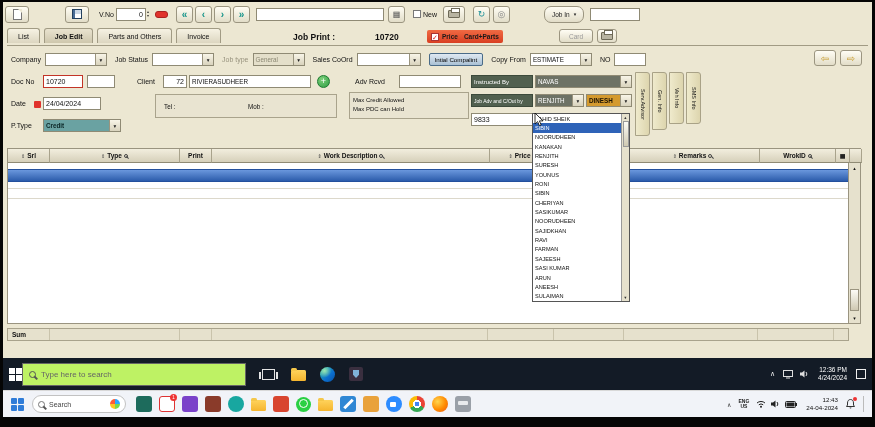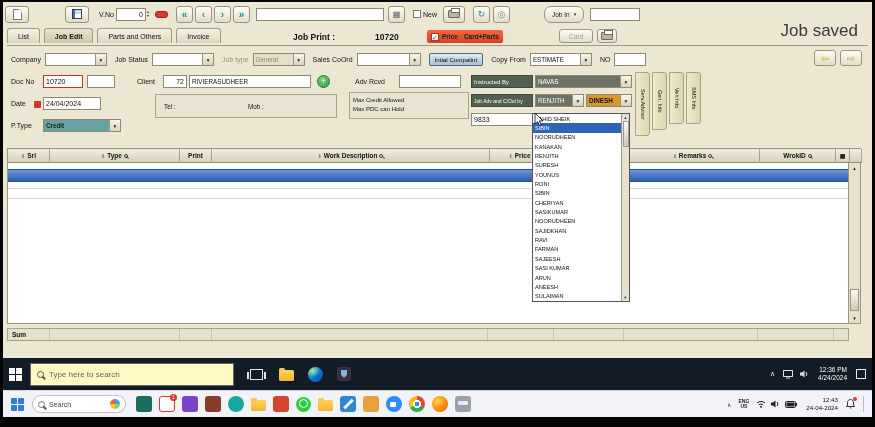--- a/index.html
+++ b/index.html
@@ -37,21 +37,21 @@
   .vtab{writing-mode:vertical-rl;display:inline-flex;align-items:center;justify-content:center;font-size:5.5px;background:linear-gradient(90deg,#efeacc,#ddd5ae);border:1px solid #a9a287;border-radius:0 3px 3px 0;padding:3px 0;white-space:nowrap}
   .gh{flex:none;height:14px;display:flex;align-items:center;justify-content:center;gap:2px;background:linear-gradient(#f2eede,#d6d0ba);border-right:1px solid #a9a38c;border-bottom:1px solid #8f8a74;font-weight:700;font-size:6.5px;overflow:hidden;white-space:nowrap}
   .sort{font-size:5px;color:#444;font-weight:400}
   .mag{width:4px;height:4px;border:1px solid #444;border-radius:50%;position:relative;flex:none}
   .mag::after{content:"";position:absolute;width:3px;height:1px;background:#444;right:-2.5px;bottom:-1px;transform:rotate(45deg)}
   .sel-row{background:linear-gradient(180deg,#6a97dd,#2c5cab);border-top:1px solid #24509c;border-bottom:1px solid #24509c}
   .sc{height:100%;border-right:1px solid #c9c3ab;display:flex;align-items:center;font-size:6.5px;font-weight:700}
   .pitem{height:9.35px;display:flex;align-items:center;padding:0 2px;font-size:5.6px;white-space:nowrap;overflow:hidden;color:#111}
   .pitem.sel{background:#2e63b8;color:#fff}
   .tb10{position:absolute;left:3px;top:358px;width:869px;height:32px;background:#131b26;display:flex;align-items:center;padding:0 6px}
-  .t10search{width:204px;height:23px;background:#fef9c3;border:1px solid #666;display:flex;align-items:center;gap:5px;padding:0 6px;margin-left:8px}
+  .t10search{width:224px;height:23px;background:#bef264;border:1px solid #666;display:flex;align-items:center;gap:5px;padding:0 6px;margin-left:0}
   .magl{width:7px;height:7px;border:1.5px solid #555;border-radius:50%;position:relative;flex:none}
   .magl::after{content:"";position:absolute;width:4px;height:1.5px;background:#555;right:-3px;bottom:-1.5px;transform:rotate(45deg)}
   .tview{width:13px;height:11px;border:1px solid #e4e4e4;position:relative}
   .tview::before{content:"";position:absolute;left:-4px;top:2px;width:2px;height:7px;background:#e4e4e4}
   .tview::after{content:"";position:absolute;right:-4px;top:2px;width:2px;height:7px;background:#e4e4e4}
   .folder{width:15px;height:11px;background:linear-gradient(#ffd35c,#f5b52e);border-radius:1.5px;position:relative;margin-top:3px}
   .folder::before{content:"";position:absolute;left:0;top:-2.5px;width:6px;height:3px;background:#f5c74a;border-radius:1.5px 1.5px 0 0}
   .edge{width:15px;height:15px;border-radius:50%;background:radial-gradient(circle at 30% 25%,#9be8b2,rgba(0,0,0,0) 45%),linear-gradient(135deg,#35c2a0,#0b6fd0 60%,#0a50a0)}
   .erp{width:14px;height:14px;background:#3a2f3f;border-radius:2px;position:relative}
   .erp::after{content:"";position:absolute;left:4px;top:3px;width:6px;height:8px;background:#7fb3d8;clip-path:polygon(0 0,100% 0,100% 60%,50% 100%,0 60%)}
@@ -151,21 +151,20 @@
         <span style="margin-left:6px;font-size:6.5px;font-weight:700;color:#1a1a1a">Card+Parts</span>
       </div>
       <button class="tbtn" style="position:absolute;left:552px;top:1px;width:34px;height:14px;font-size:6.5px;color:#999">
           <span>Card</span>
         </button>
       <button class="tbtn" style="position:absolute;left:590px;top:1px;width:20px;height:14px">
           <span class="ic-printer"></span>
         </button>
     </div>
 
-    <div class="abs" style="right:14px;top:19px;font-size:17px;color:#3a3a3a">Job saved</div>
 
     <div class="abs row" style="left:8px;top:50px;height:15px">
       <span class="lbl">Company</span>
       <div class="combo" style="width:62px;margin-left:4px">
           <span class="cv"></span>
           <span class="dd">▾</span>
         </div>
       <span class="lbl" style="margin-left:8px">Job Status</span>
       <div class="combo" style="width:62px;margin-left:4px">
           <span class="cv"></span>

